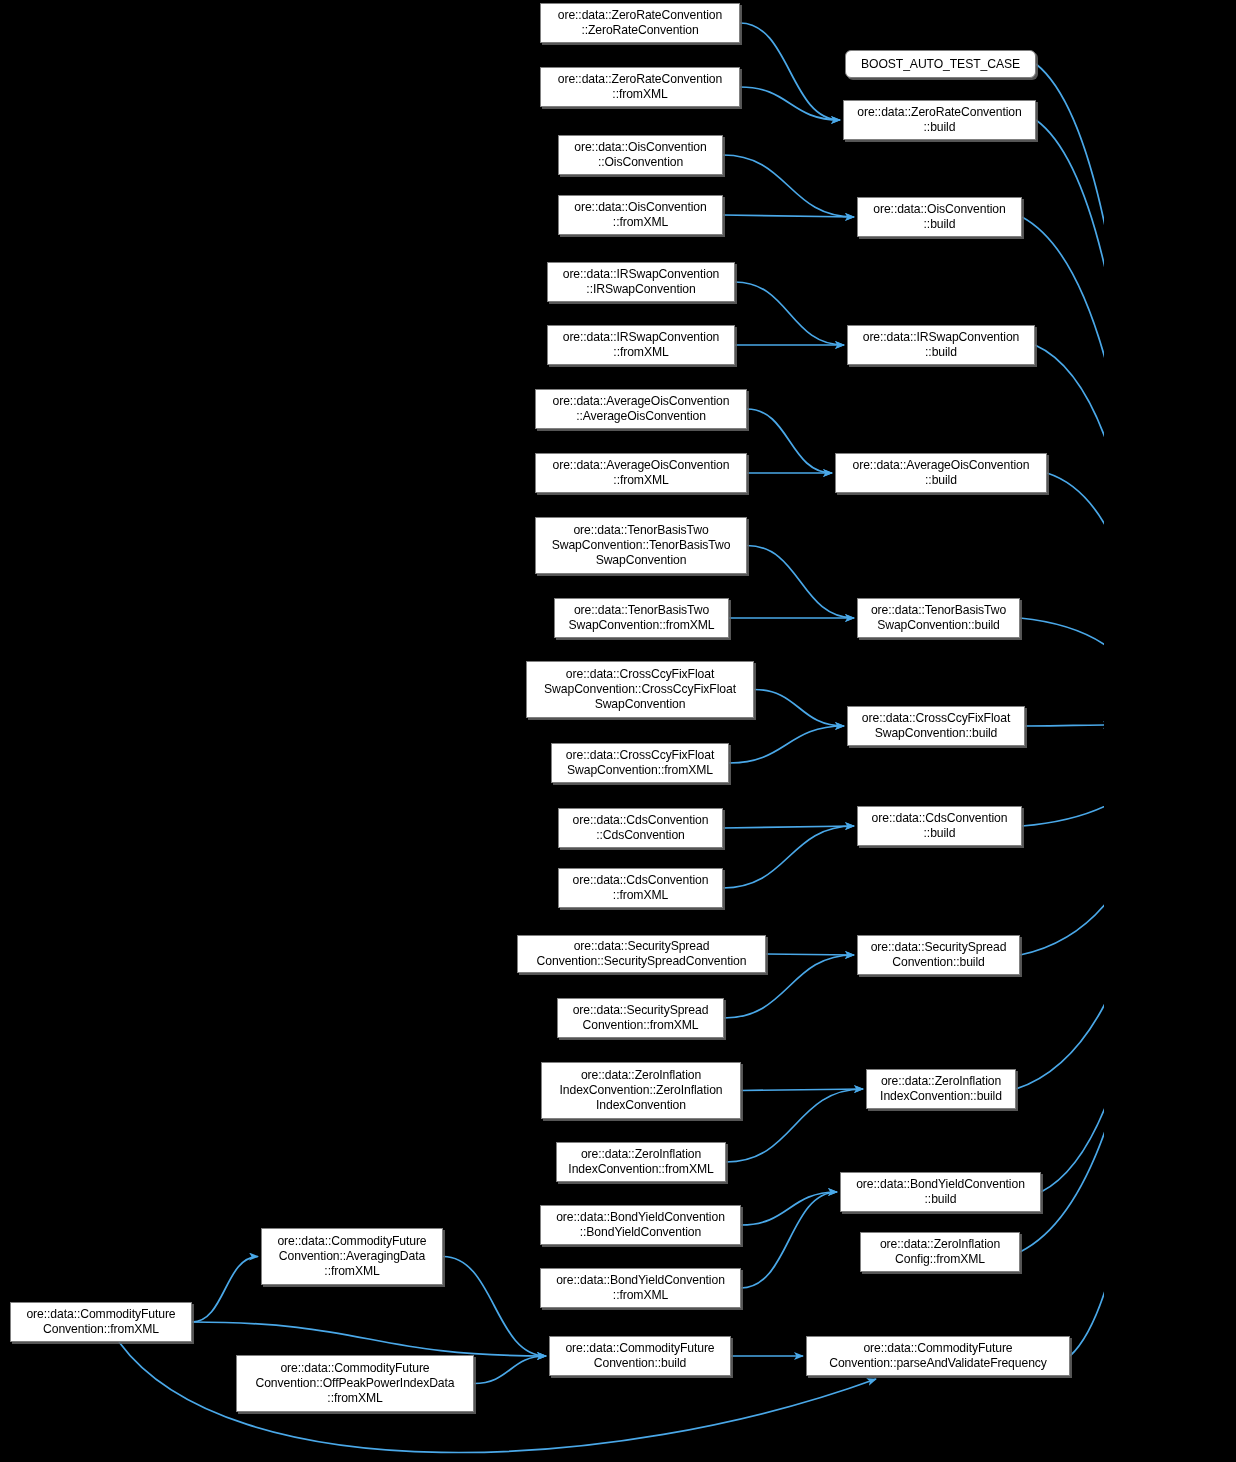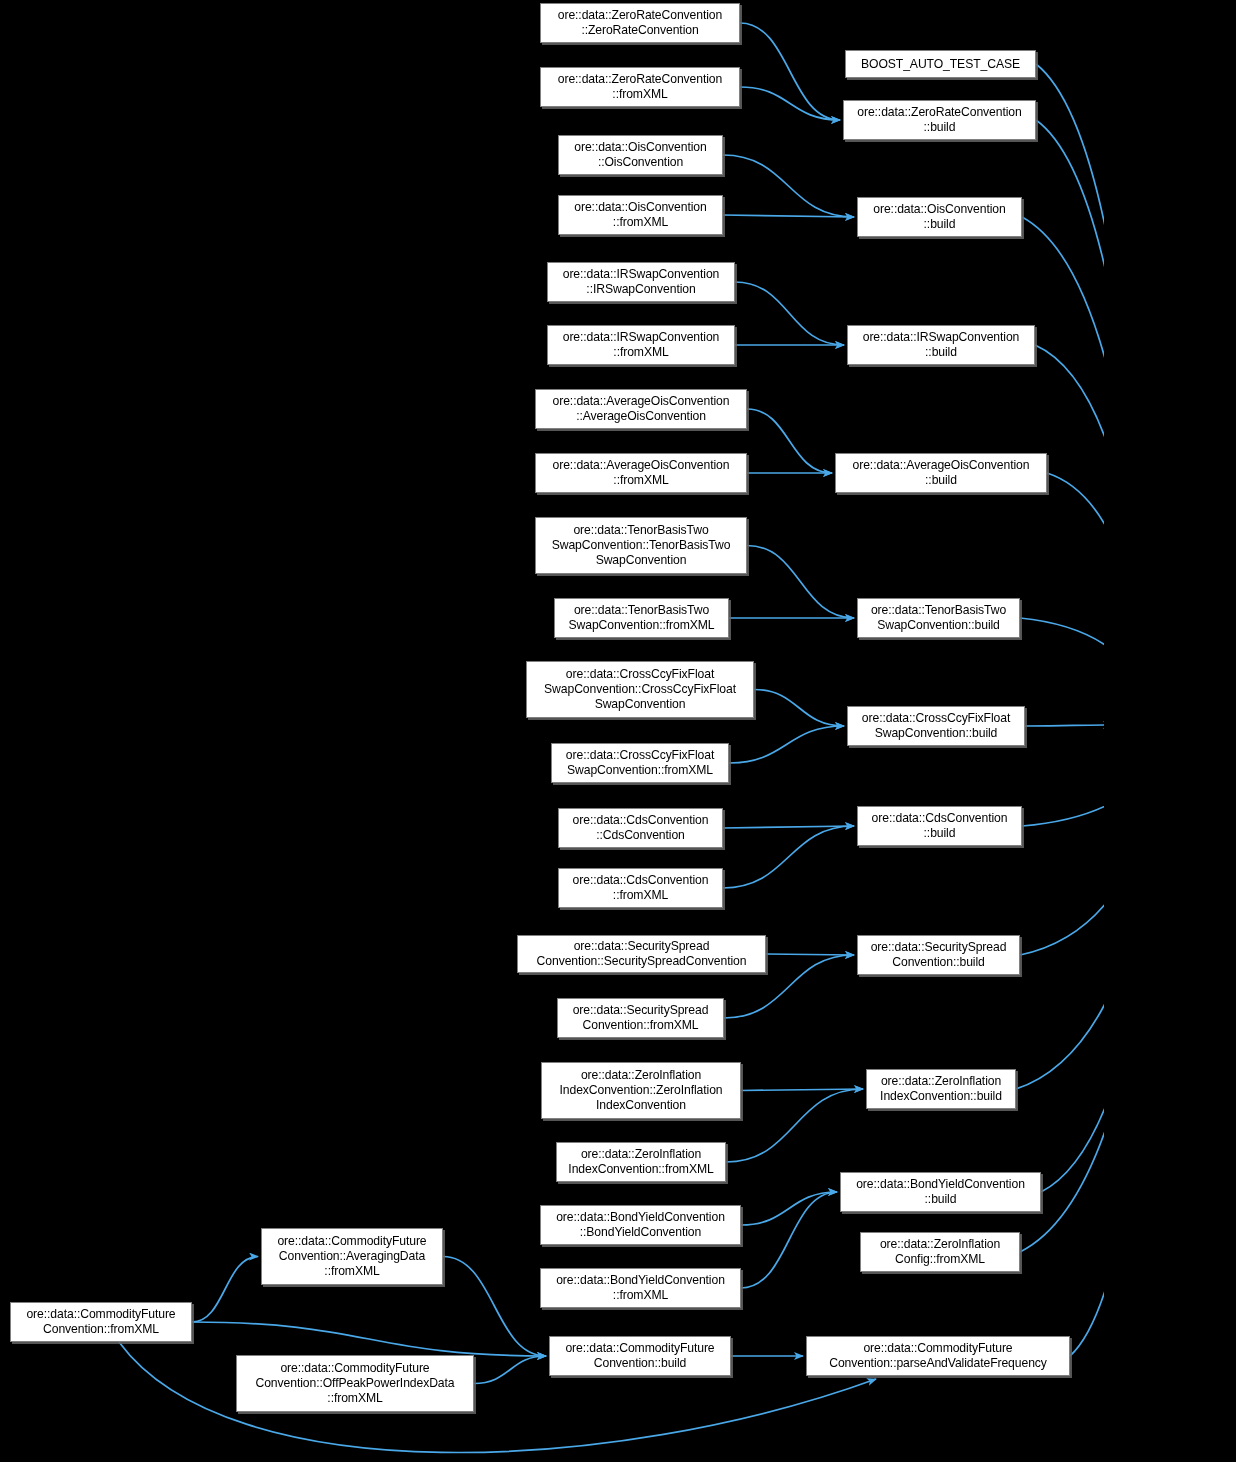--- a/index.html
+++ b/index.html
@@ -95,21 +95,21 @@
         <path d="M1020,955 C1123.32,933.5 1157.5,821.7 1163.5,740" marker-end="url(#arrow)"></path>
         <path d="M1016,1089 C1122.2,1054.1 1157.5,872.62 1163.5,740" marker-end="url(#arrow)"></path>
         <path d="M1041,1192 C1129.2,1146.8 1157.5,911.76 1163.5,740" marker-end="url(#arrow)"></path>
         <path d="M1020,1252 C1123.32,1200.8 1157.5,934.56 1163.5,740" marker-end="url(#arrow)"></path>
         <path d="M1070,1356 C1137.32,1294.4 1157.5,974.0799999999999 1163.5,740" marker-end="url(#arrow)"></path>
       </g>
   </svg>
   <div id="node-layer">
       <div class="node" style="left: 540px; top: 3px; width: 200px; height: 40px;"><span>ore::data::ZeroRateConvention
 ::ZeroRateConvention</span></div>
-      <div class="node" style="left: 845px; top: 50px; width: 191px; height: 28px;"><span>BOOST_AUTO_TEST_CASE</span></div>
+      <div class="node" style="left: 845px; top: 50px; width: 191px; height: 28px; border-radius: 6px;"><span>BOOST_AUTO_TEST_CASE</span></div>
       <div class="node" style="left: 540px; top: 67px; width: 200px; height: 40px;"><span>ore::data::ZeroRateConvention
 ::fromXML</span></div>
       <div class="node" style="left: 843px; top: 100px; width: 193px; height: 40px;"><span>ore::data::ZeroRateConvention
 ::build</span></div>
       <div class="node" style="left: 558px; top: 135px; width: 165px; height: 40px;"><span>ore::data::OisConvention
 ::OisConvention</span></div>
       <div class="node" style="left: 857px; top: 197px; width: 165px; height: 40px;"><span>ore::data::OisConvention
 ::build</span></div>
       <div class="node" style="left: 558px; top: 195px; width: 165px; height: 40px;"><span>ore::data::OisConvention
 ::fromXML</span></div>

